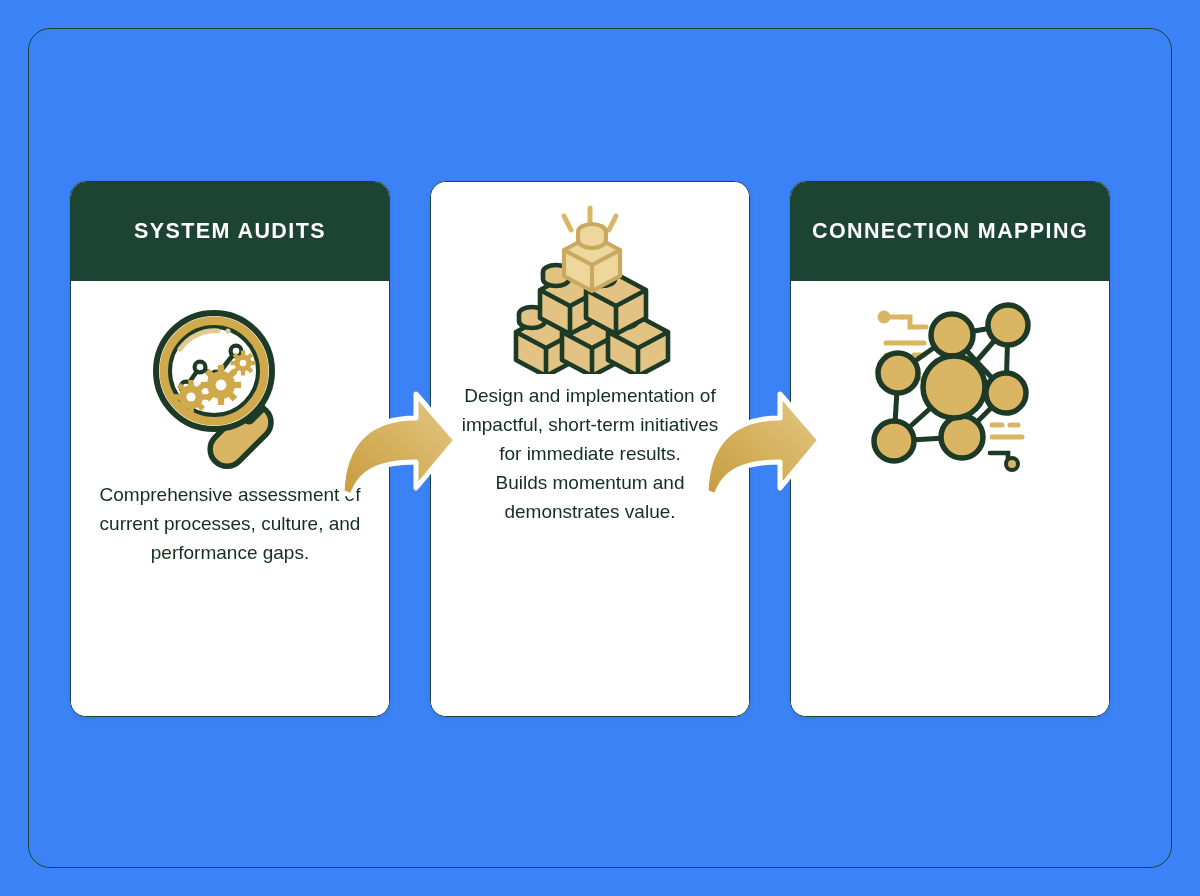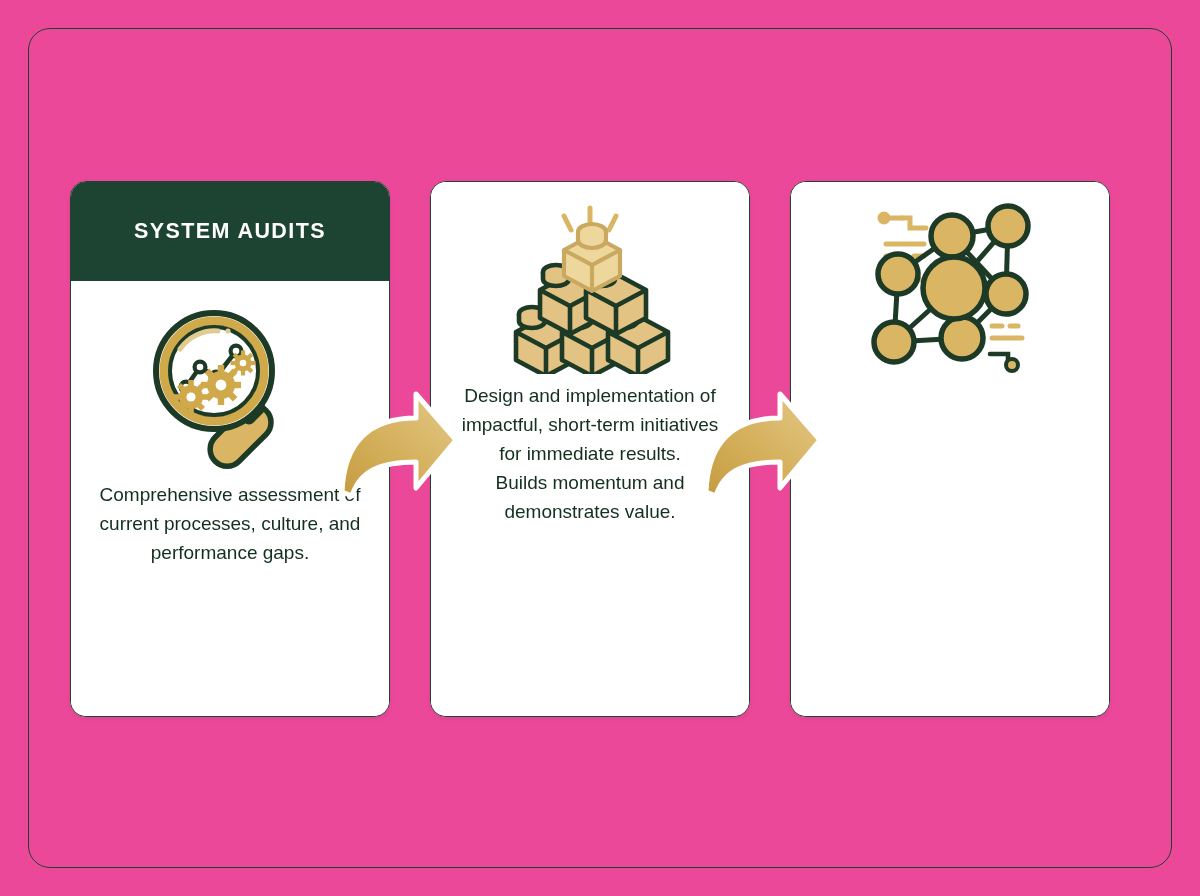--- a/index.html
+++ b/index.html
@@ -11,21 +11,21 @@
     height: 896px;
     background: #eaeef0;
     font-family: "Liberation Sans", sans-serif;
     overflow: hidden;
   }
 
   #stage {
     position: relative;
     width: 1200px;
     height: 896px;
-    background: #ec4899;
+    background: #3b82f6;
   }
 
   
   #outer-frame {
     position: absolute;
     left: 28px;
     top: 28px;
     width: 1144px;
     height: 840px;
     border: 1.6px solid #1d4433;
@@ -269,20 +269,23 @@
           </svg>
         </div>
         <div class="card-text tight">
           <div class="para">Design and implementation of impactful, short-term initiatives for immediate results.</div>
           <div class="para">Builds momentum and demonstrates value.</div>
         </div>
       </div>
     </div>
 
     <div class="card">
+      <div class="card-header">
+        <div class="card-header-title">CONNECTION MAPPING</div>
+      </div>
       <div class="card-body">
         <div class="card-icon">
           <svg width="176" height="172" viewBox="0 0 176 172" aria-hidden="true">
 
             <g stroke="#d9b564" stroke-width="5" stroke-linecap="round">
               <line x1="26" y1="16" x2="40" y2="16"></line>
               <path d="M 40 16 L 48 16 L 48 26 L 64 26" fill="none"></path>
               <line x1="24" y1="42" x2="62" y2="42"></line>
             </g>
             <g stroke="#d9b564" stroke-width="5" stroke-linecap="round">

